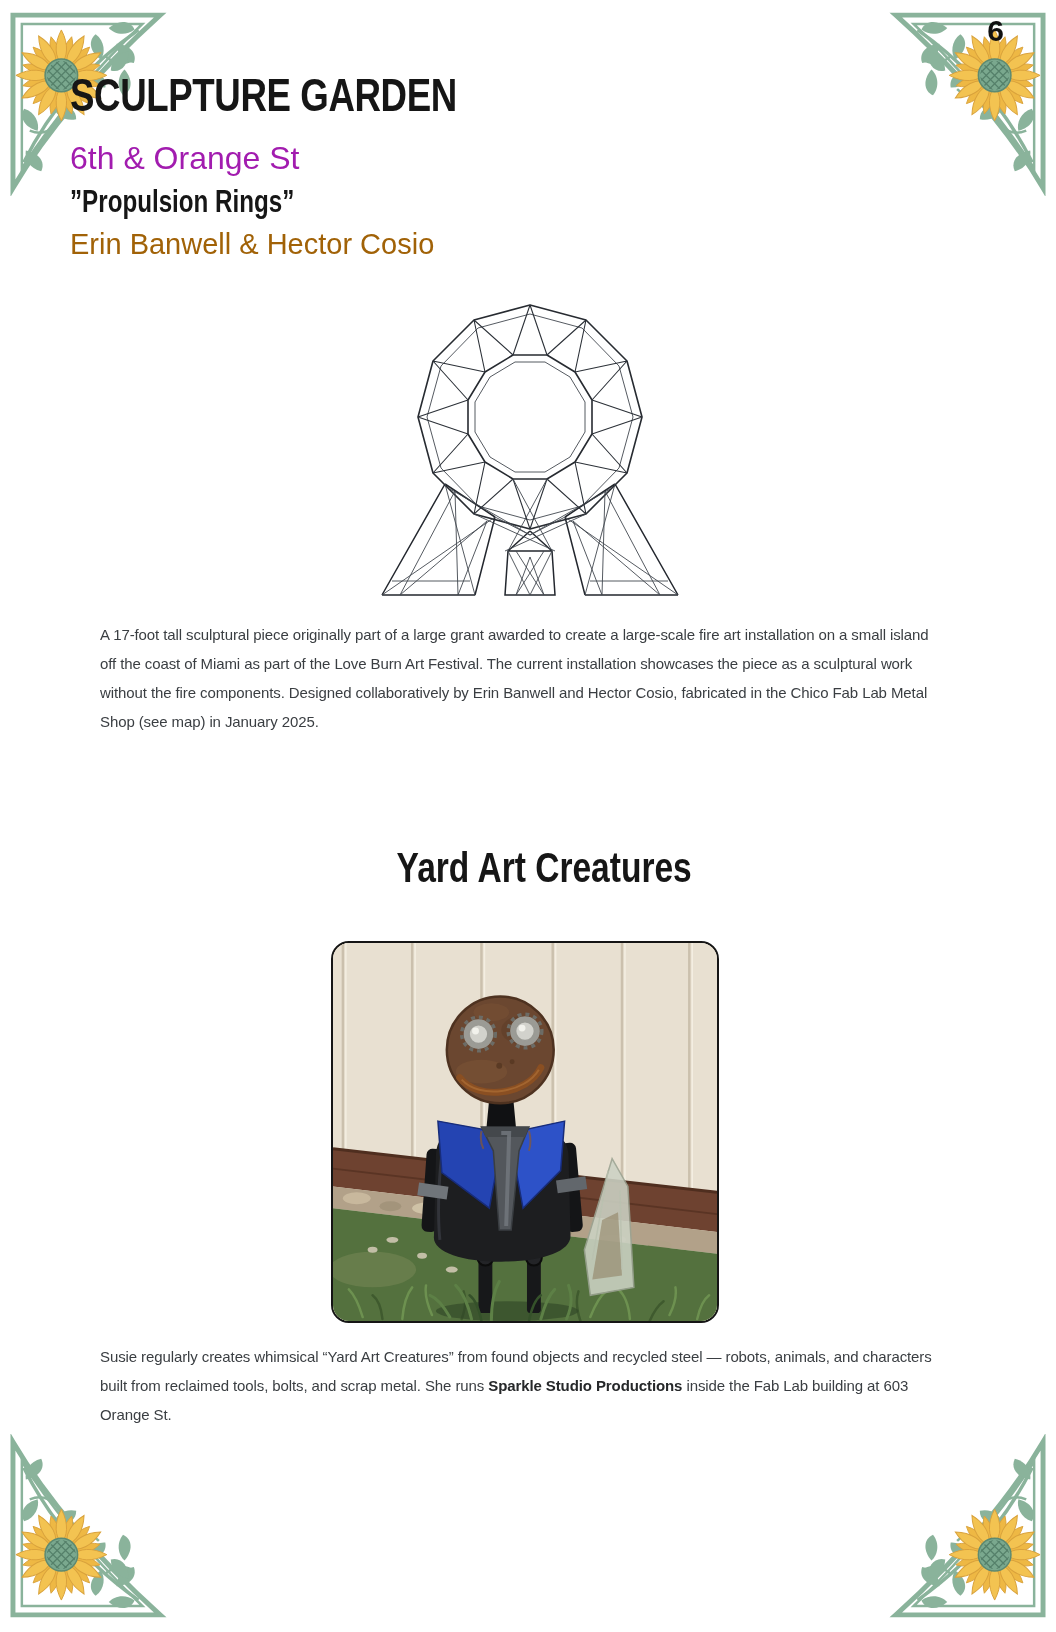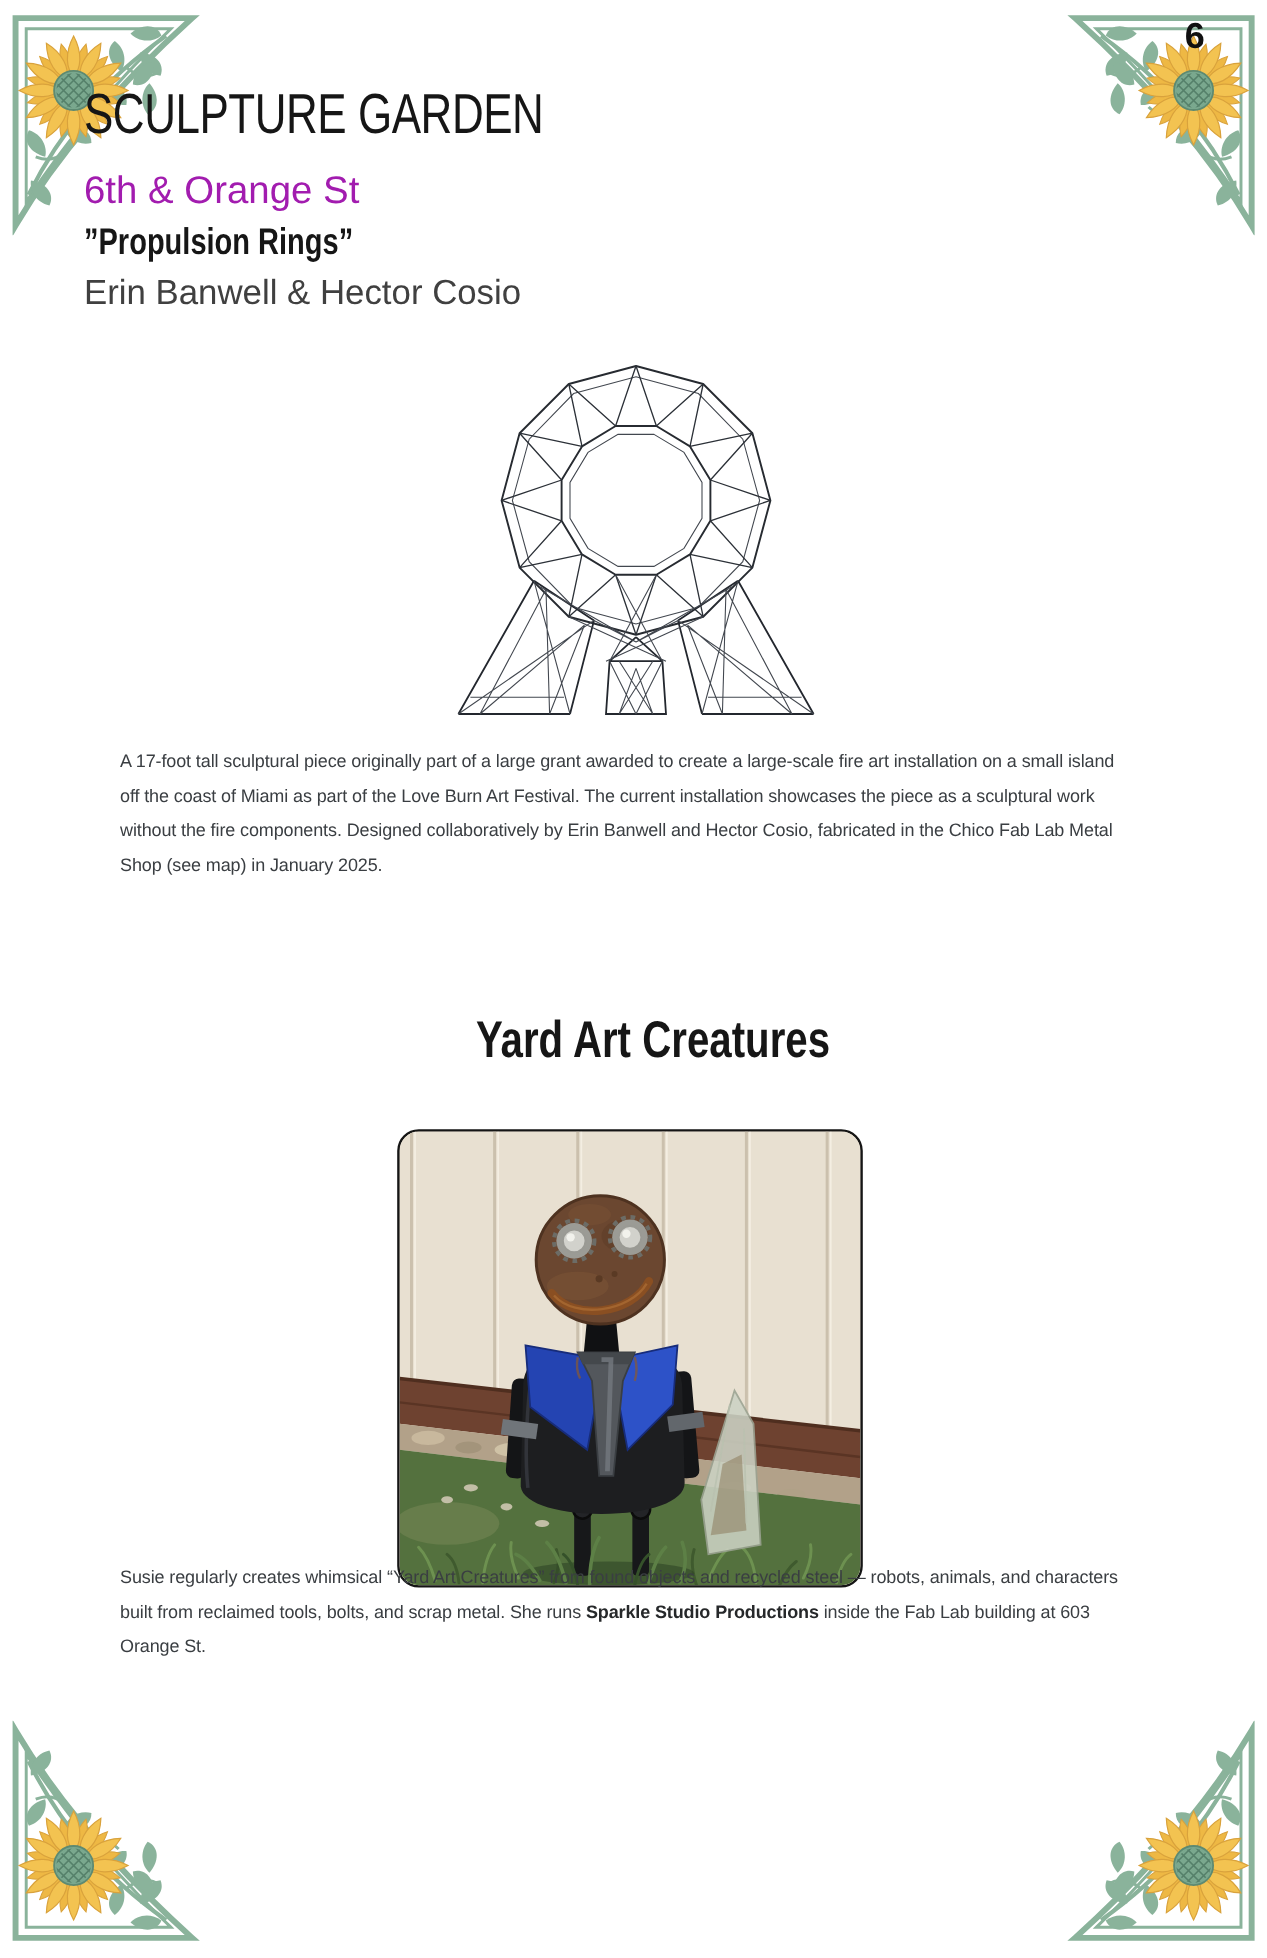--- a/index.html
+++ b/index.html
@@ -12,34 +12,34 @@
   .corner.tl{left:10px;top:12px;}
   .corner.tr{right:10px;top:12px;transform:scaleX(-1);}
   .corner.bl{left:10px;bottom:14px;transform:scaleY(-1);}
   .corner.br{right:10px;bottom:14px;transform:scale(-1,-1);}
   .page-number{
     position:absolute;top:16px;right:52px;z-index:2;
     font-size:30px;font-weight:700;color:#101010;line-height:1;
   }
   
   .hdr{position:absolute;left:70px;z-index:2;white-space:nowrap;}
-  .title{top:70px;font-size:47px;font-weight:400;color:#161616;line-height:1.05;letter-spacing:-0.5px;}
+  .title{top:70px;font-size:47px;font-weight:700;color:#161616;line-height:1.05;letter-spacing:-0.5px;}
   .location{top:140px;font-size:32px;color:#a21caf;}
   .artwork{top:184px;font-size:31px;font-weight:700;color:#161616;}
-  .artists{top:228px;font-size:29px;color:#404040;}
+  .artists{top:228px;font-size:29px;color:#a16207;}
   .cond{display:inline-block;transform:scaleX(0.78);transform-origin:left center;}
   .cond-c{display:inline-block;transform:scaleX(0.78);transform-origin:center center;}
   
   .sculpture{position:absolute;left:370px;top:298px;width:320px;height:302px;}
   
   .para{position:absolute;left:100px;width:836px;font-size:15px;line-height:29px;
         color:#3a3e42;letter-spacing:-0.1px;}
   .para b{color:#26282a;}
   .p1{top:620px;}
-  .p2{top:1300px;}
+  .p2{top:1342px;}
   
   .section-heading{position:absolute;top:846px;left:0;width:100%;text-align:center;
     font-size:43px;font-weight:700;color:#161616;line-height:1;padding-left:16px;}
   .byline{position:absolute;top:902px;left:0;width:100%;text-align:center;
     font-style:italic;font-size:23.5px;color:#23272b;margin-top:36px;}
   .photo{
     position:absolute;left:331px;top:941px;width:388px;height:382px;
     border:2px solid #151515;border-radius:18px;overflow:hidden;box-sizing:border-box;
     background:#e8e0d1;
   }

